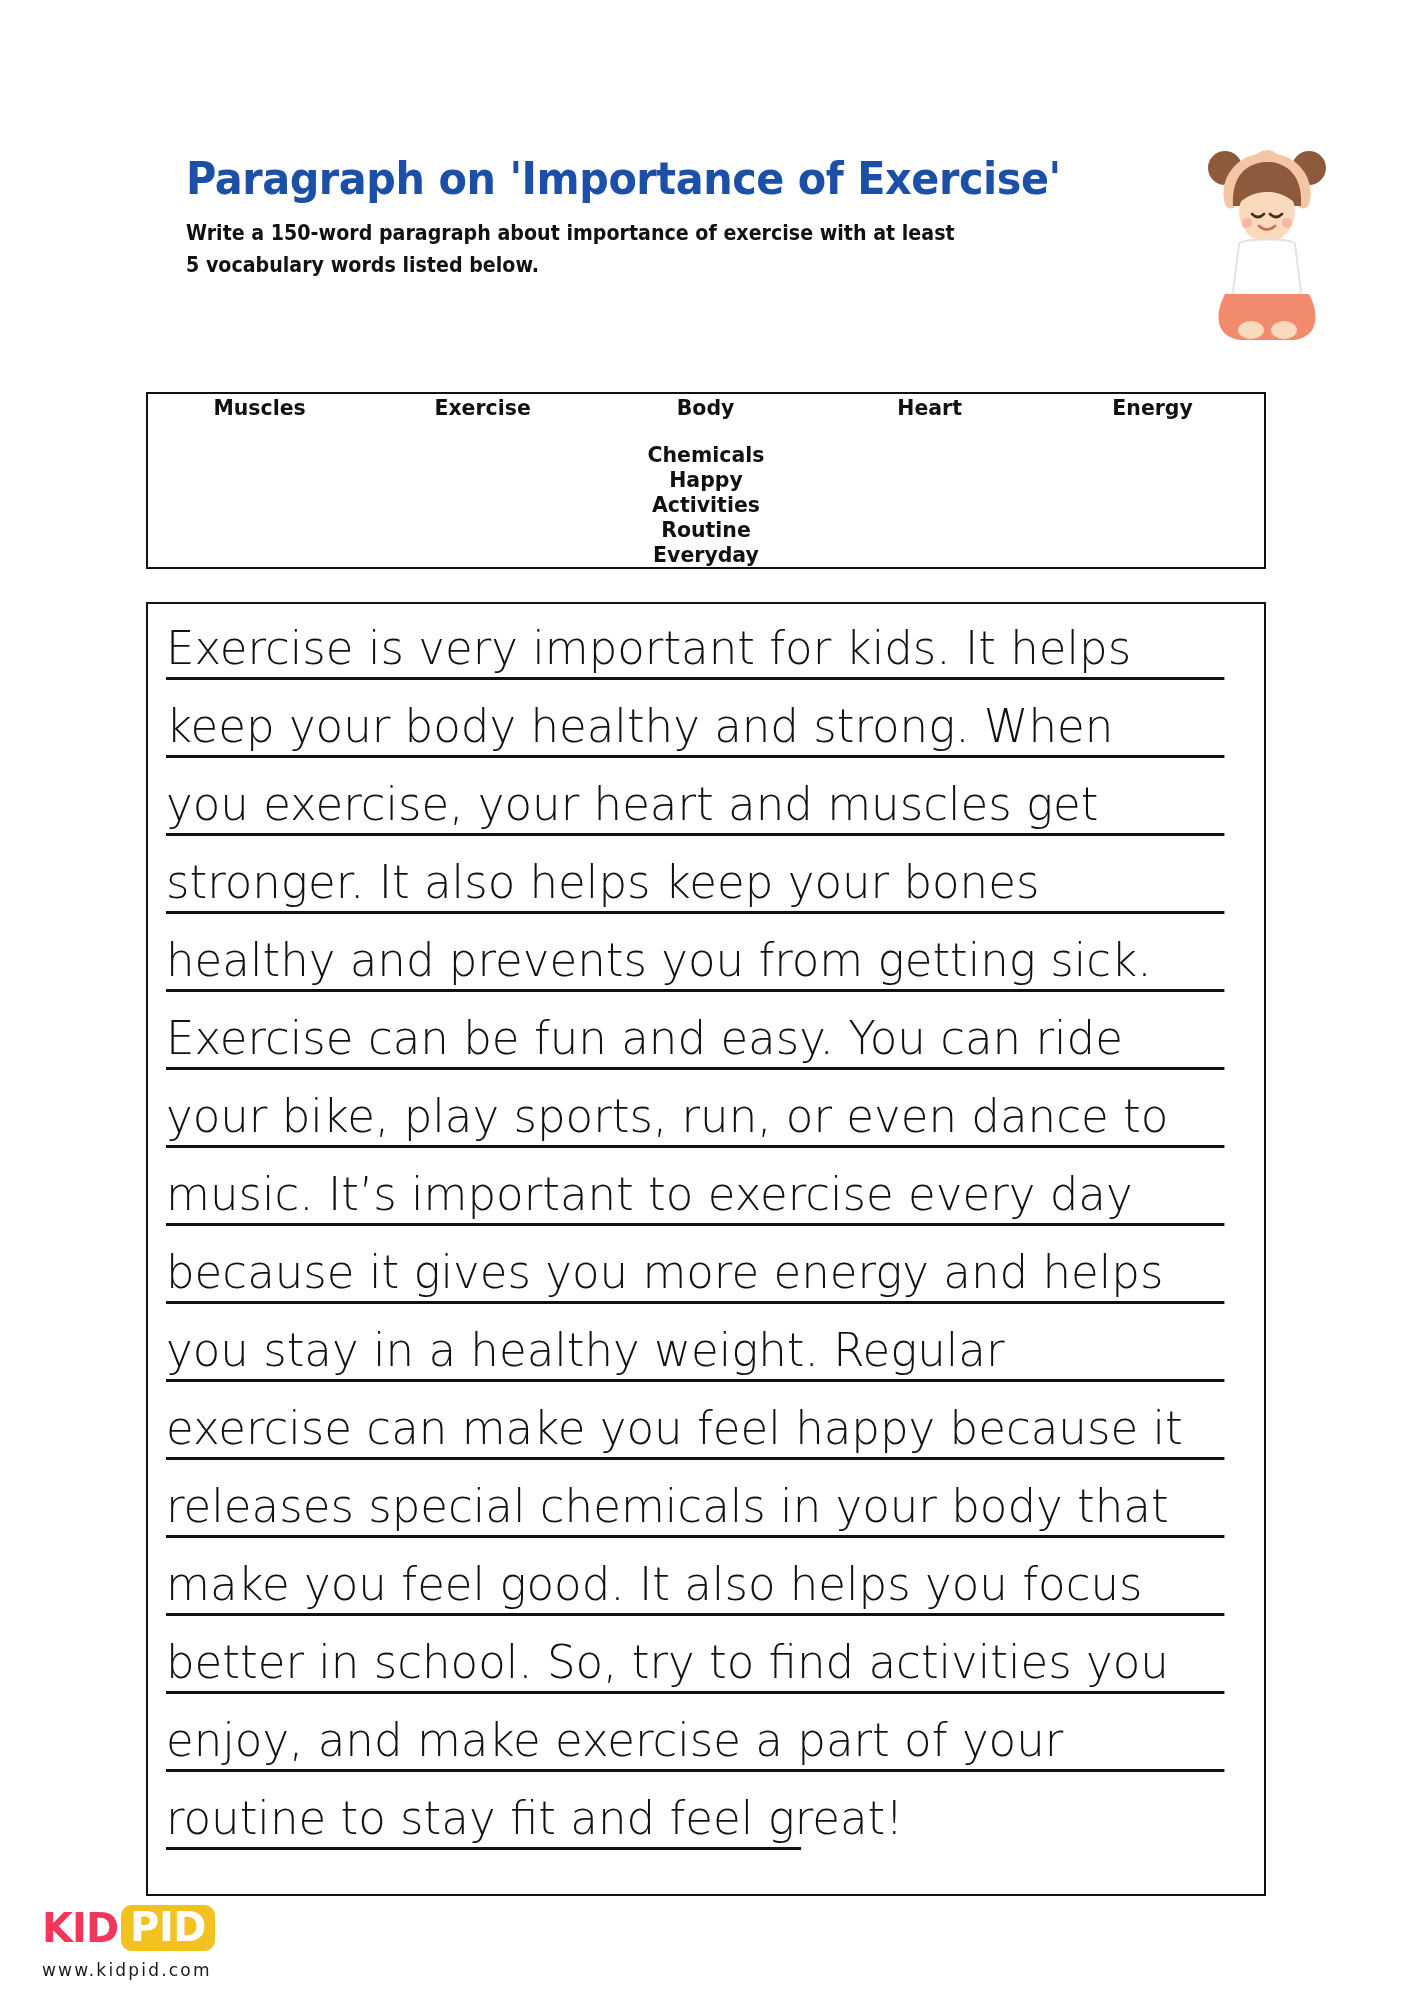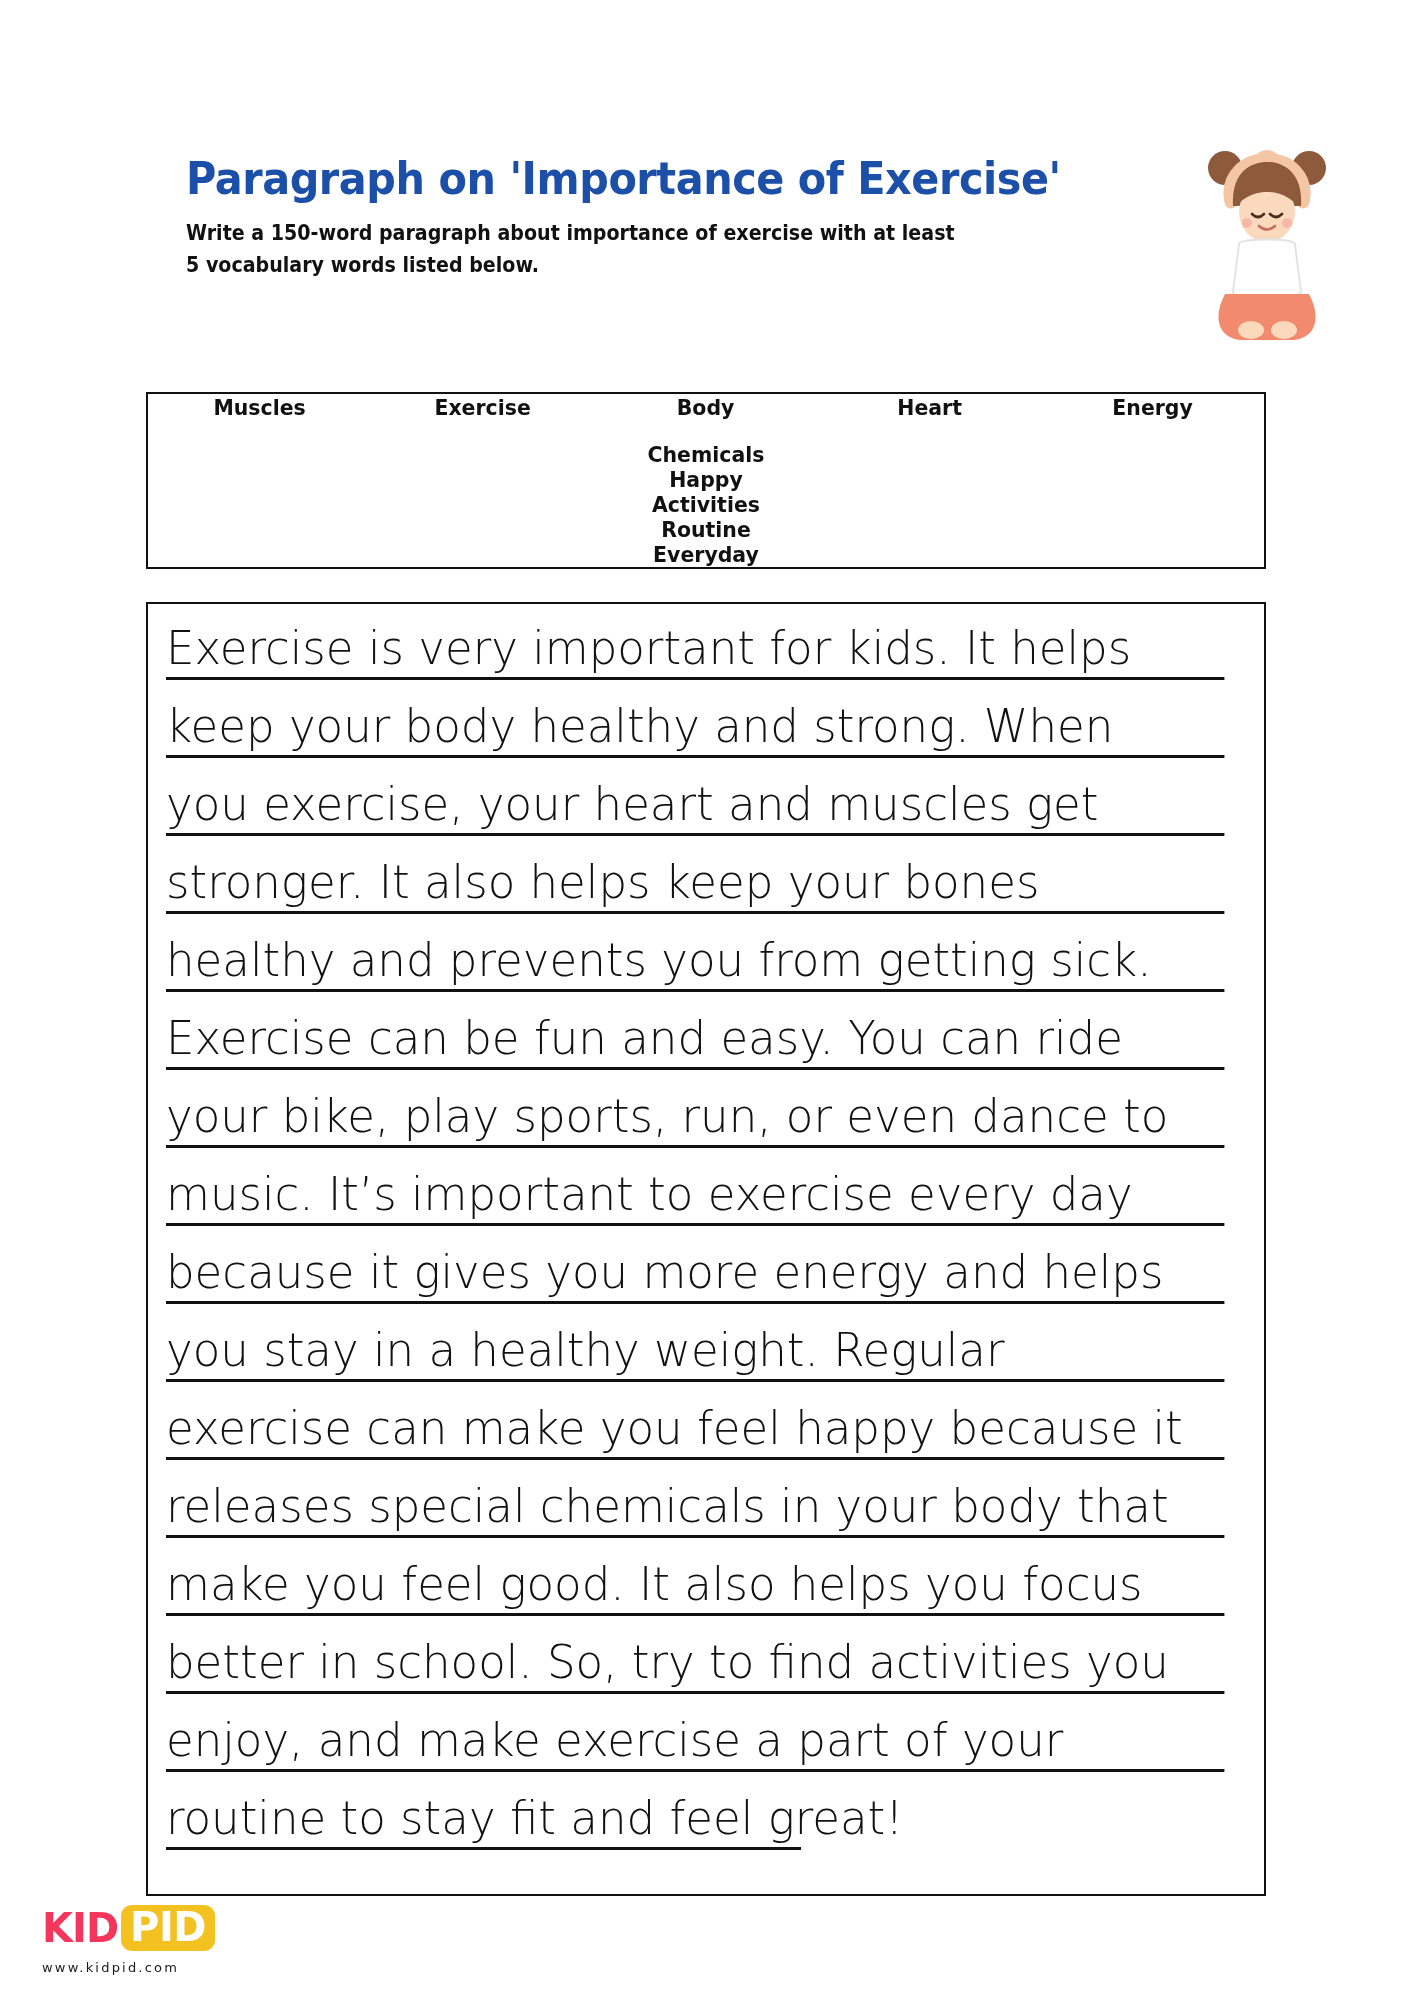--- a/index.html
+++ b/index.html
@@ -111,21 +111,21 @@
     background:#f3c221;
     color:#ffffff;
     padding:2px 9px 4px 9px;
     border-radius:11px;
     margin-left:3px;
     letter-spacing:-0.5px;
   }
   .logo-url {
     margin-top:9px;
     font-family:"DejaVu Sans", sans-serif;
-    font-size:13px;
+    font-size:17px;
     letter-spacing:2.2px;
     color:#1a1a1a;
   }
   .footer-note {
     position:absolute; right:48px; top:6px;
     text-align:right;
     font-family:"DejaVu Serif", serif;
     font-size:17.5px;
     line-height:1.75;
     color:#2b2b2b;

